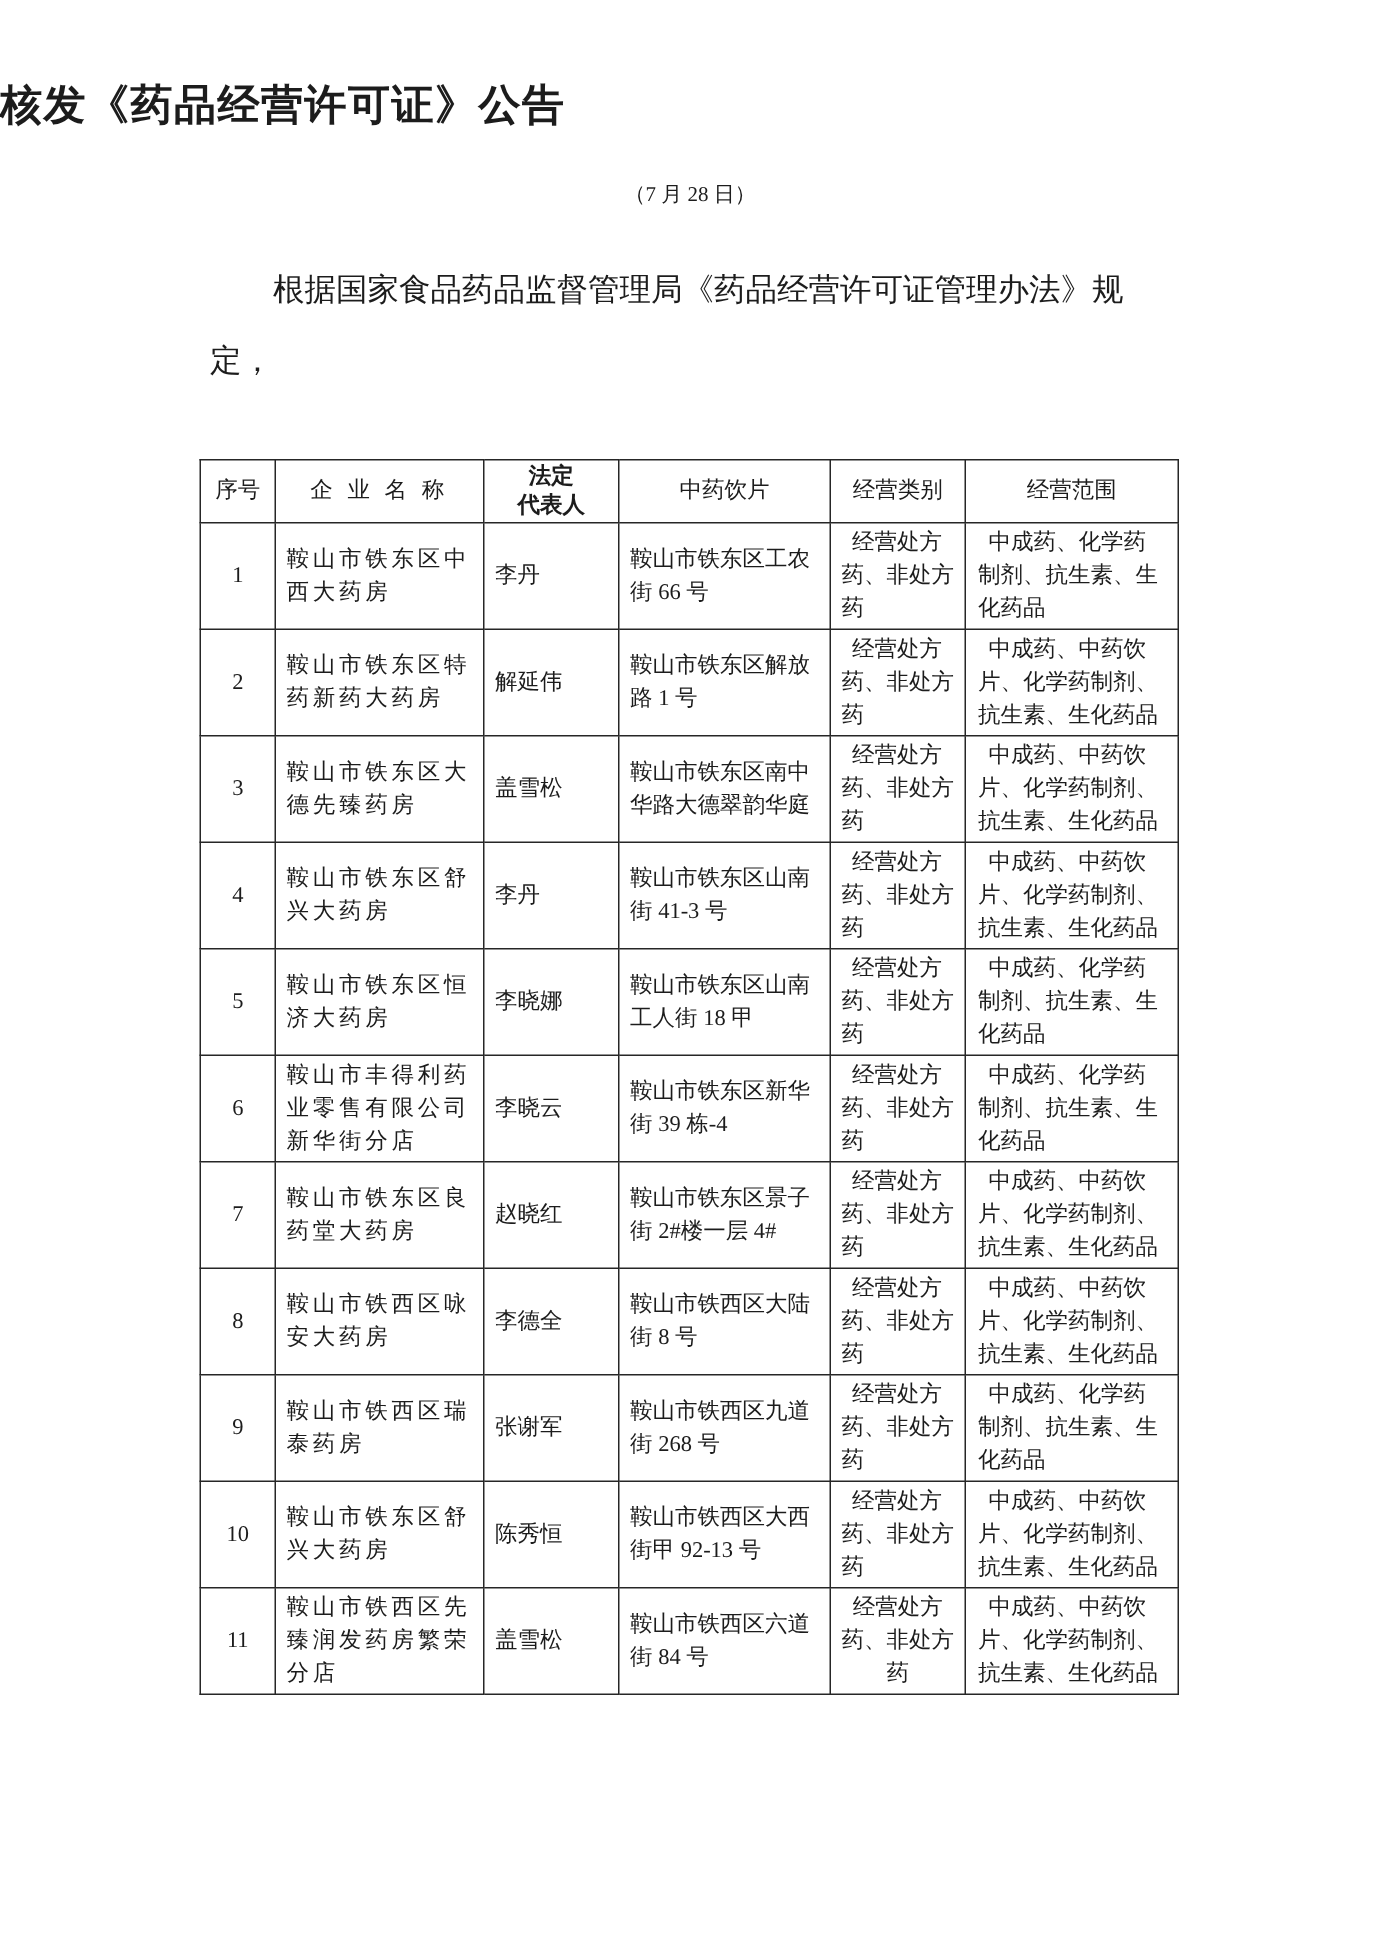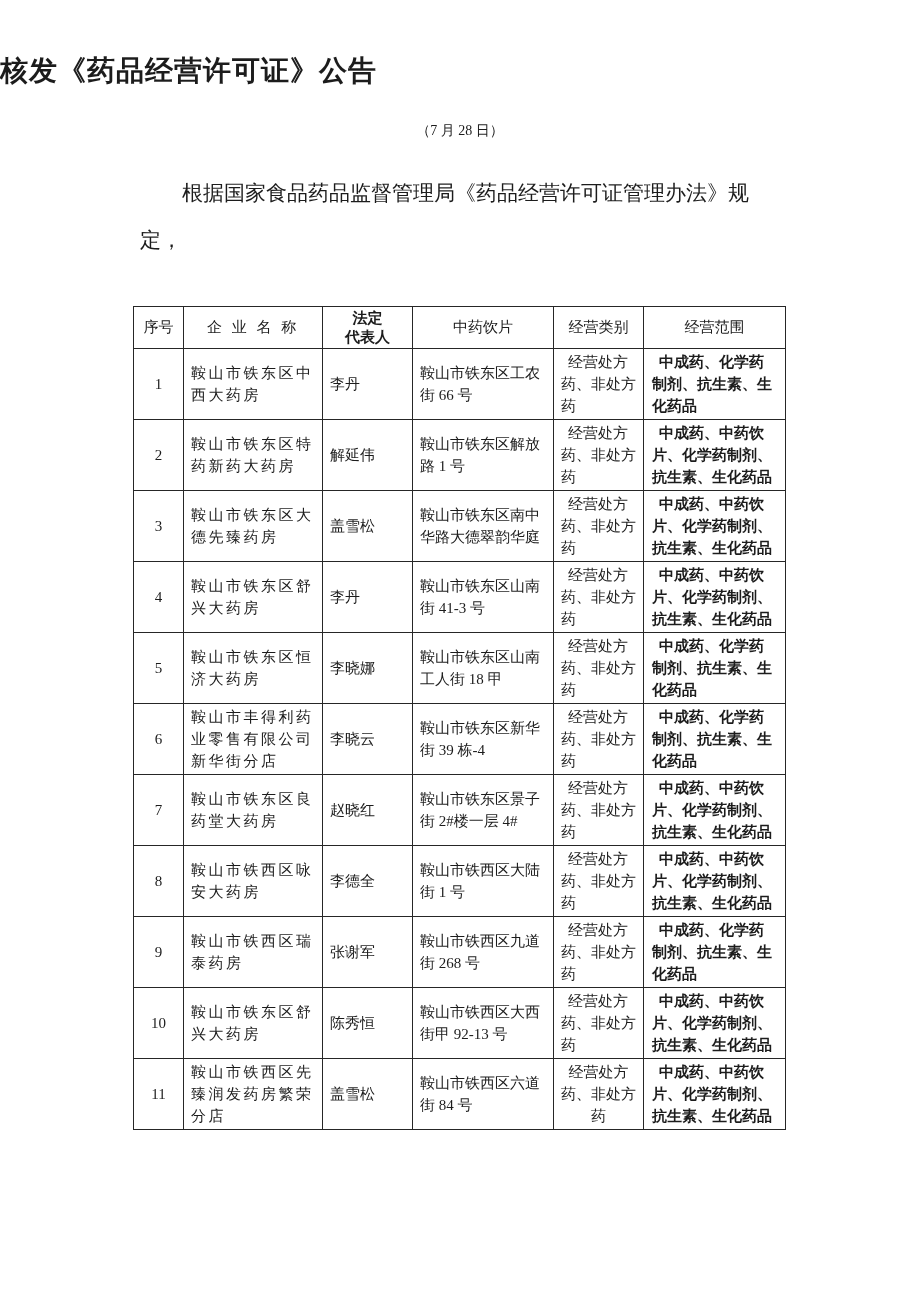--- a/index.html
+++ b/index.html
@@ -57,21 +57,21 @@
   .announce th.h-rep { white-space:pre-line;font-weight:bold; }
   .announce td {
     vertical-align:middle;
     line-height:22px;
     padding:0 7px;
     word-break:break-all;
   }
   .announce td.c-no { text-align:center; padding:0 2px; }
   .announce td.c-company { letter-spacing:2.5px; }
   .announce td.c-cat { text-indent:7px;font-family:Liberation Serif, serif; }
-  .announce td.c-scope { padding:0 8px; text-indent:7px;font-weight:bold; }
+  .announce td.c-scope { padding:0 8px; text-indent:7px; }
   .announce tbody tr:last-child td.c-cat { text-align:center; text-indent:0; }
 </style>
 </head>
 <body>
 
 <div class="page">
 
   <div class="title">核发《药品经营许可证》公告</div>
 
   <div class="subtitle">（7 月 28 日）</div>
@@ -154,21 +154,21 @@
           <td class="c-company">鞍山市铁东区良药堂大药房</td>
           <td class="c-name">赵晓红</td>
           <td class="c-addr">鞍山市铁东区景子街 2#楼一层 4#</td>
           <td class="c-cat">经营处方药、非处方药</td>
           <td class="c-scope">中成药、中药饮片、化学药制剂、抗生素、生化药品</td>
         </tr>
         <tr>
           <td class="c-no">8</td>
           <td class="c-company">鞍山市铁西区咏安大药房</td>
           <td class="c-name">李德全</td>
-          <td class="c-addr">鞍山市铁西区大陆街 1 号</td>
+          <td class="c-addr">鞍山市铁西区大陆街 8 号</td>
           <td class="c-cat">经营处方药、非处方药</td>
           <td class="c-scope">中成药、中药饮片、化学药制剂、抗生素、生化药品</td>
         </tr>
         <tr>
           <td class="c-no">9</td>
           <td class="c-company">鞍山市铁西区瑞泰药房</td>
           <td class="c-name">张谢军</td>
           <td class="c-addr">鞍山市铁西区九道街 268 号</td>
           <td class="c-cat">经营处方药、非处方药</td>
           <td class="c-scope">中成药、化学药制剂、抗生素、生化药品</td>

